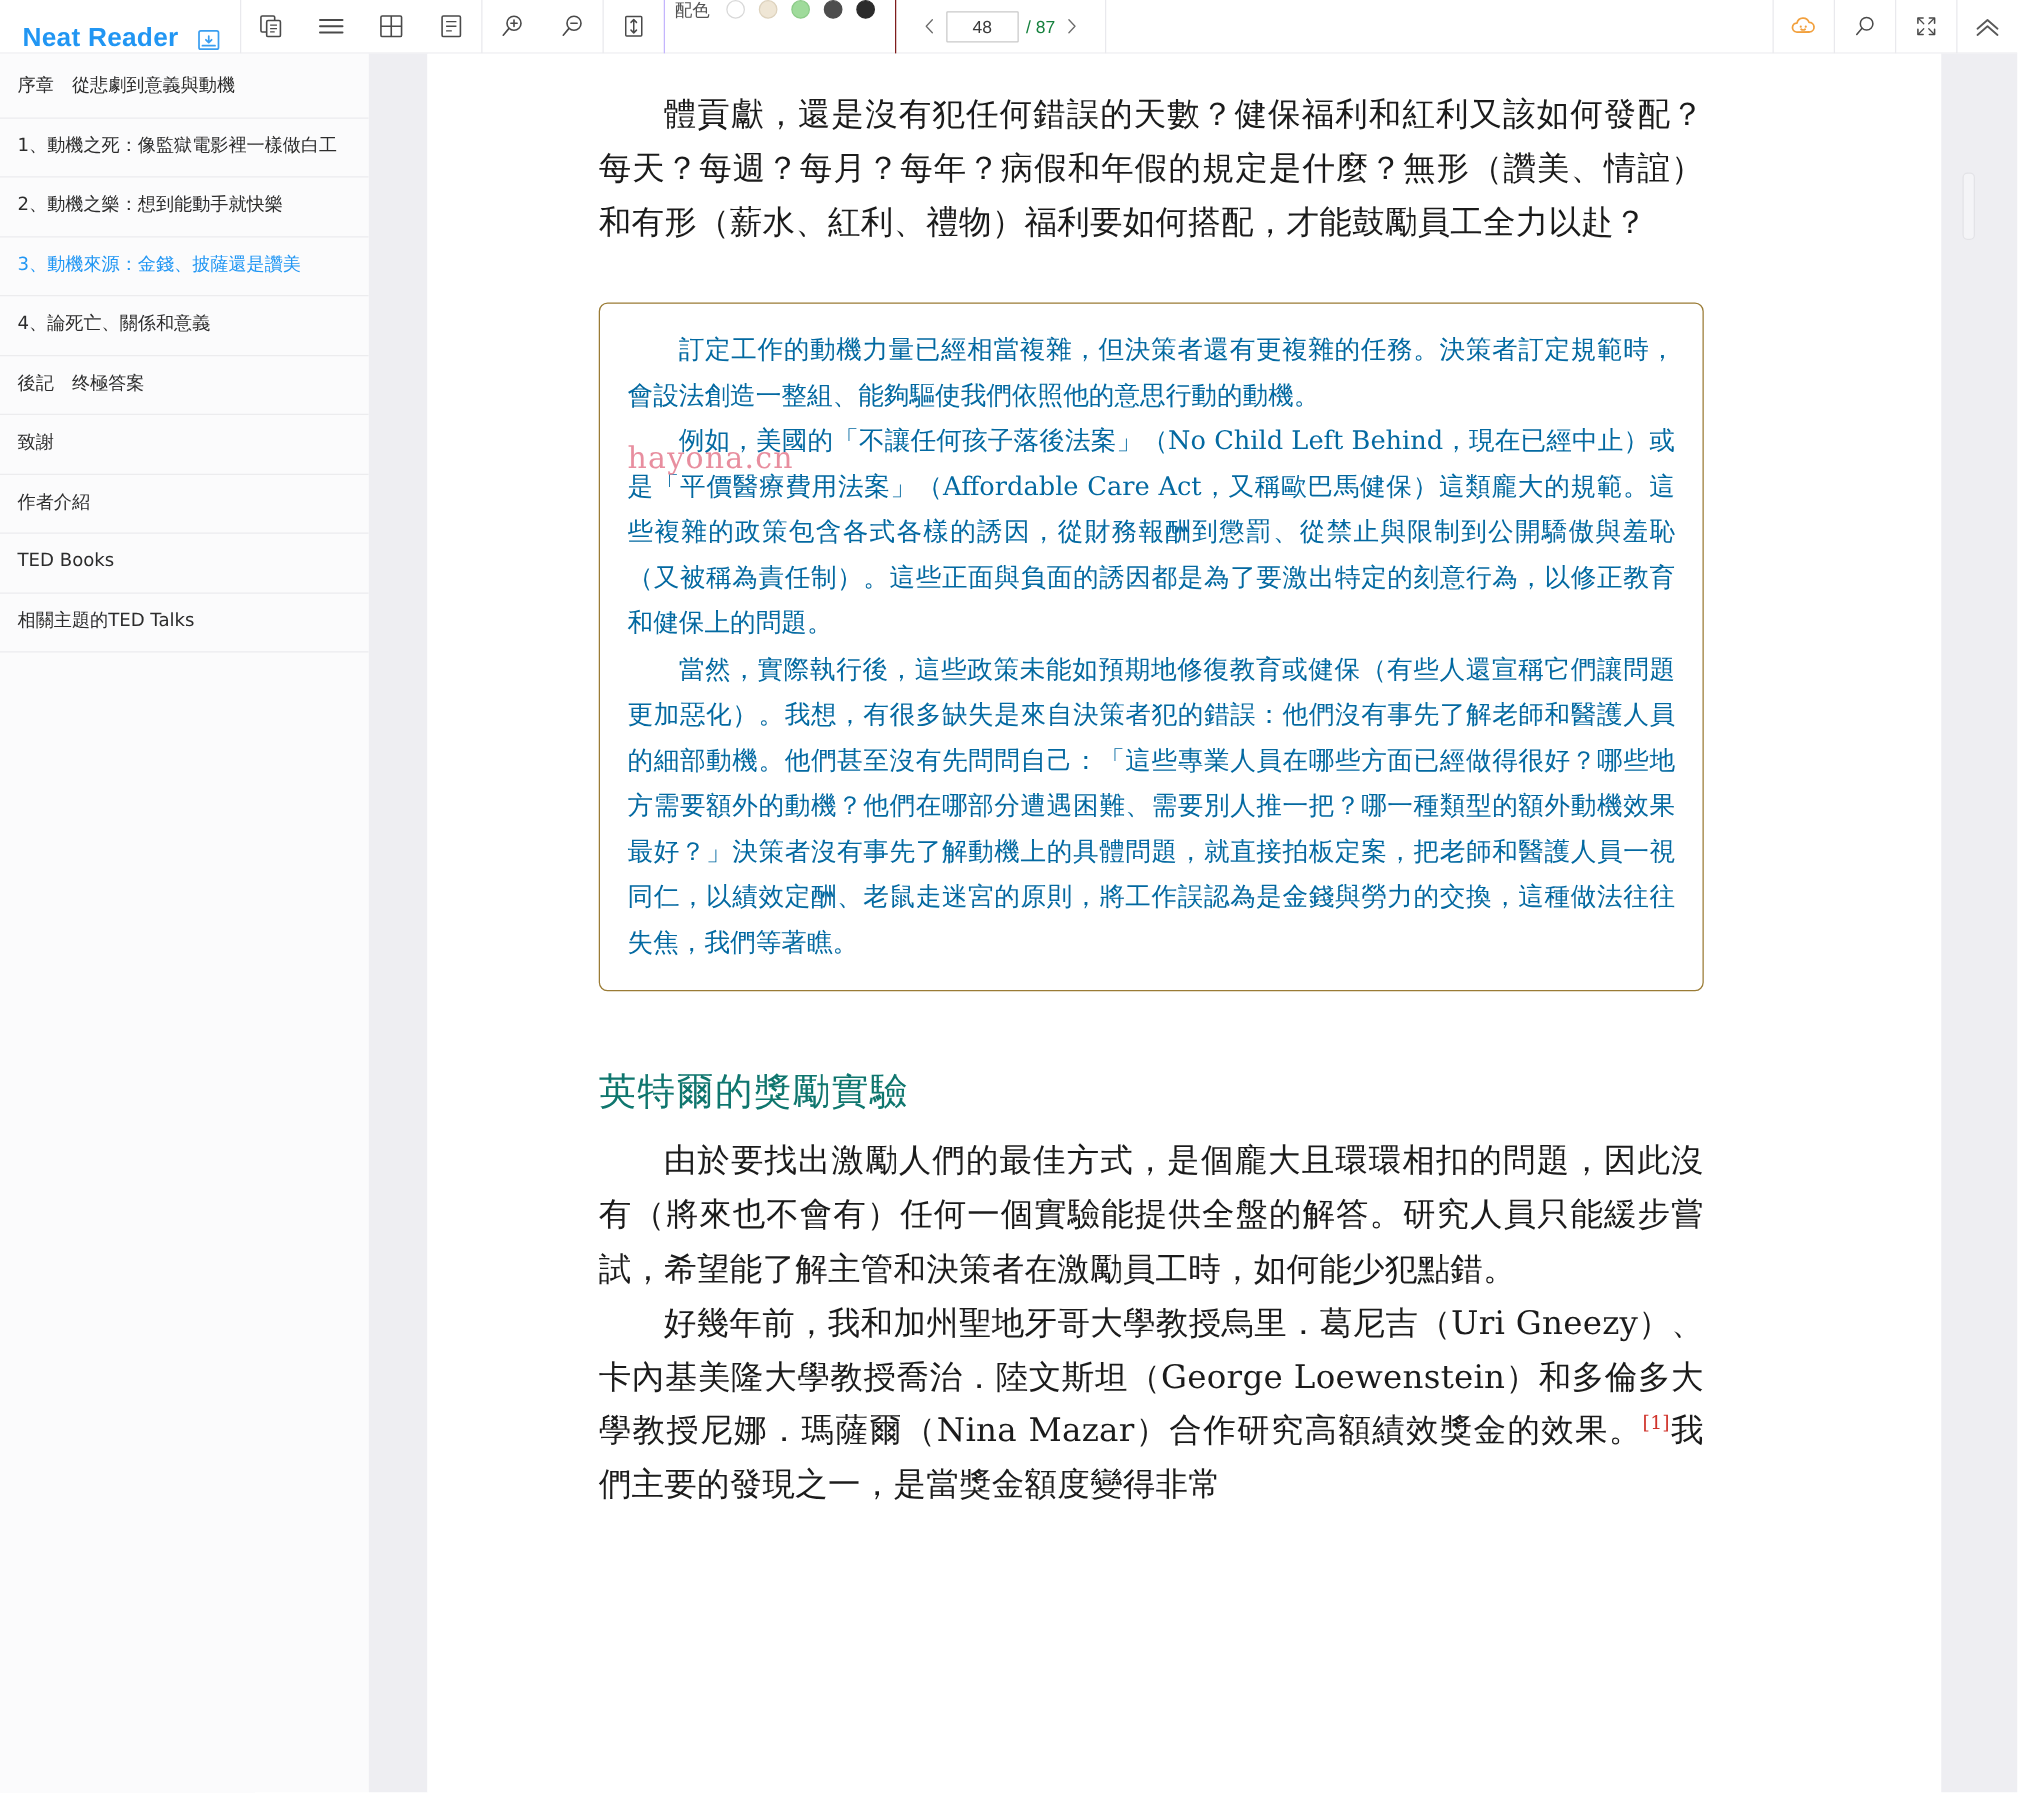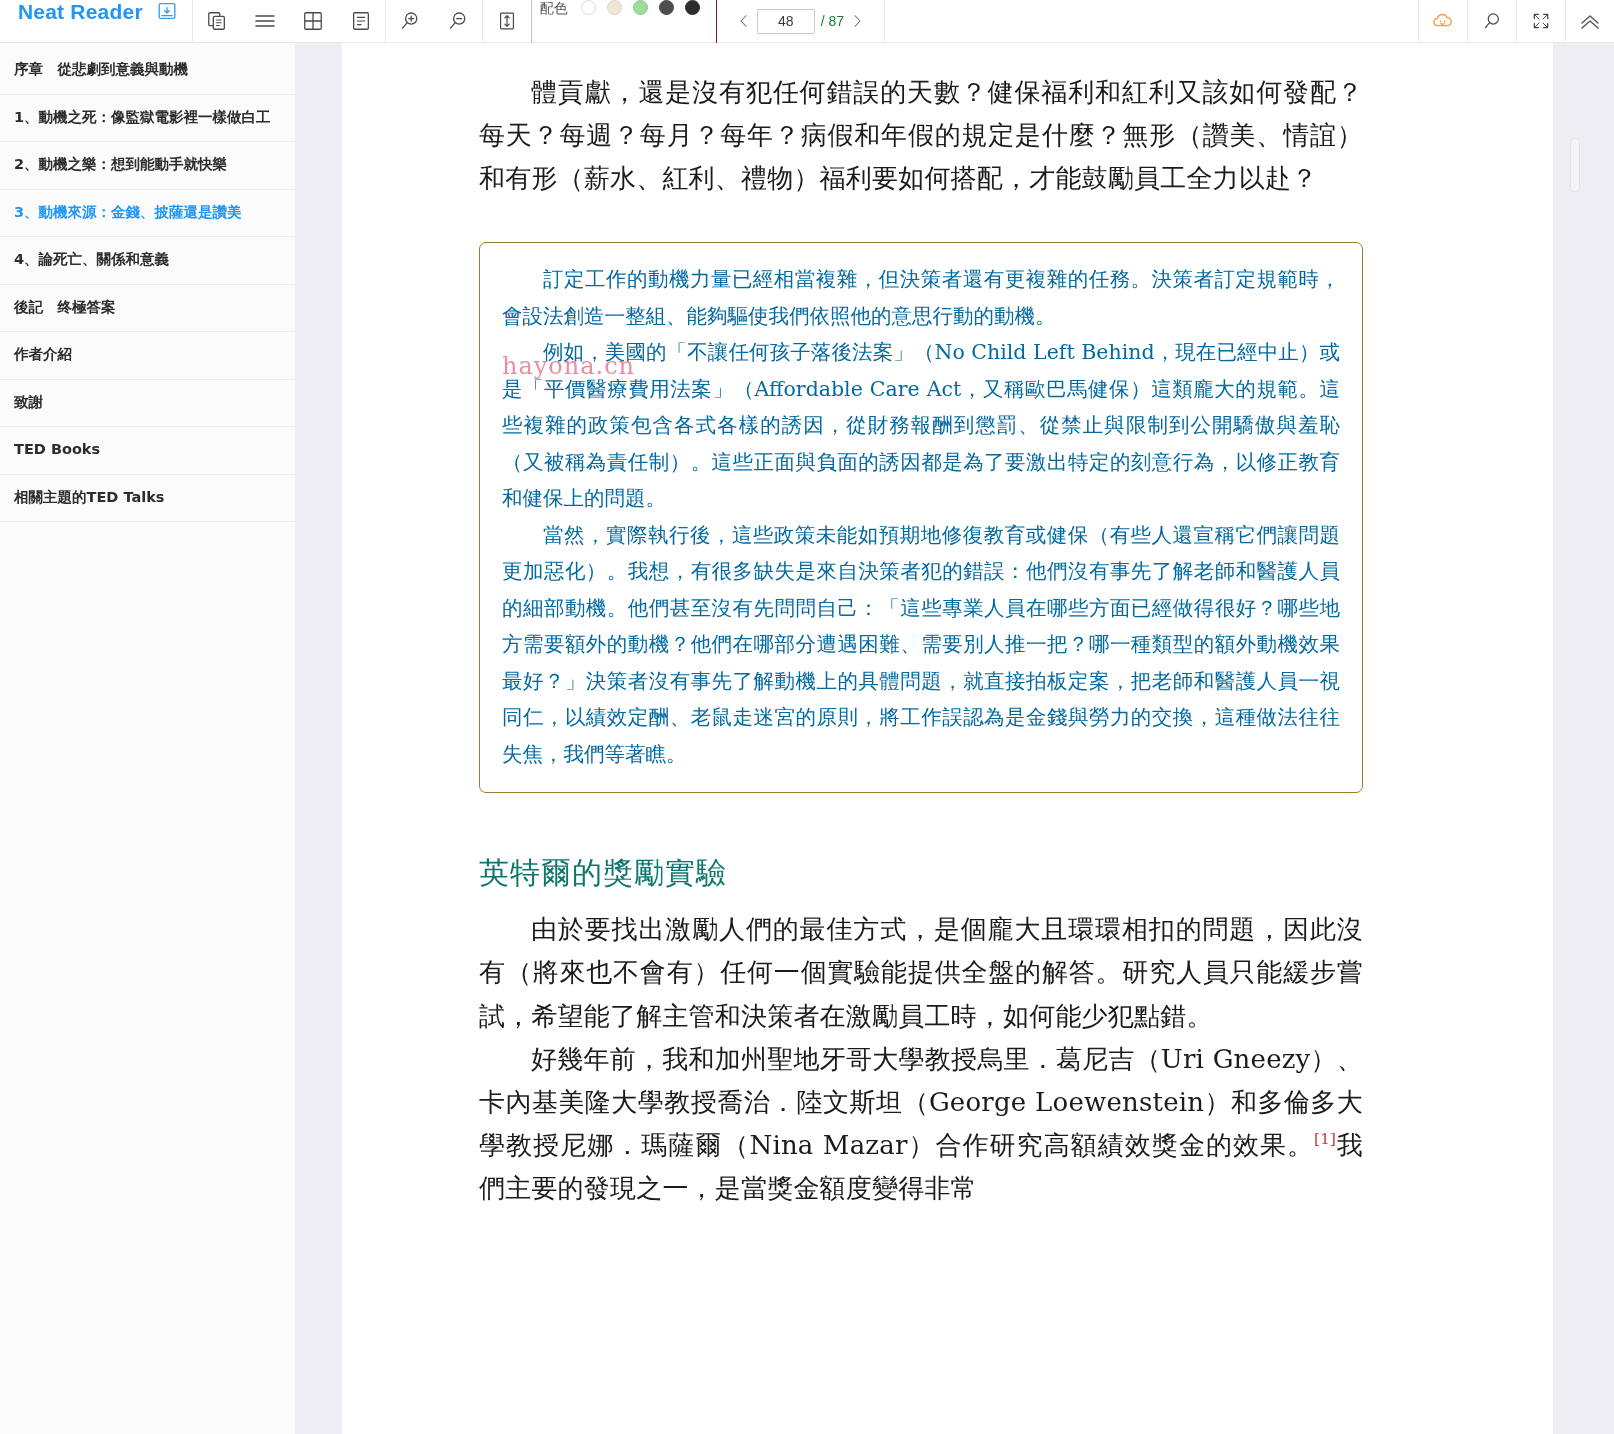--- a/index.html
+++ b/index.html
@@ -15,21 +15,21 @@
   
   .toolbar{
     position:relative;
     height:43px;min-height:43px;
     background:#ffffff;
     border-bottom:1px solid #e9e9ed;
     display:flex;align-items:center;
     box-sizing:border-box;
   }
   .brand{
-    display:flex;align-items:flex-start;
+    display:flex;align-items:flex-end;
     padding:0 14px 0 18px;
     height:43px;
   }
   .brand-name{
     color:#2196f3;
     font-size:21px;
     font-weight:bold;
     letter-spacing:.2px;
     white-space:nowrap;
   }
@@ -100,21 +100,20 @@
     background:#ffffff;
   }
 
   
   .sidebar{
     width:295px;min-width:295px;
     background:#fbfbfc;
     box-sizing:border-box;
     padding-top:4px;
     overflow:hidden;
-    font-weight:bold;
   }
   .toc-item{
     position:relative;
     padding:22px 18px 22px 14px;
     font-size:14.5px;
     color:#2c2c2c;
     line-height:1.35;
     border-bottom:1px solid #ececee;
     cursor:pointer;
     font-family:"DejaVu Sans","Liberation Sans",sans-serif;
@@ -351,22 +350,22 @@
 
   <div class="body">
 
     <div class="sidebar">
       <div class="toc-item first">序章　從悲劇到意義與動機</div>
       <div class="toc-item">1、動機之死：像監獄電影裡一樣做白工</div>
       <div class="toc-item">2、動機之樂：想到能動手就快樂</div>
       <div class="toc-item active">3、動機來源：金錢、披薩還是讚美</div>
       <div class="toc-item">4、論死亡、關係和意義</div>
       <div class="toc-item">後記　终極答案</div>
+      <div class="toc-item">致謝</div>
       <div class="toc-item">作者介紹</div>
-      <div class="toc-item">致謝</div>
       <div class="toc-item">TED Books</div>
       <div class="toc-item">相關主題的TED Talks</div>
     </div>
 
     <div class="gutter"></div>
 
     <div class="page-area">
       <div class="page">
 
         <p class="para top-para">體貢獻，還是沒有犯任何錯誤的天數？健保福利和紅利又該如何發配？每天？每週？每月？每年？病假和年假的規定是什麼？無形（讚美、情誼）和有形（薪水、紅利、禮物）福利要如何搭配，才能鼓勵員工全力以赴？</p>

